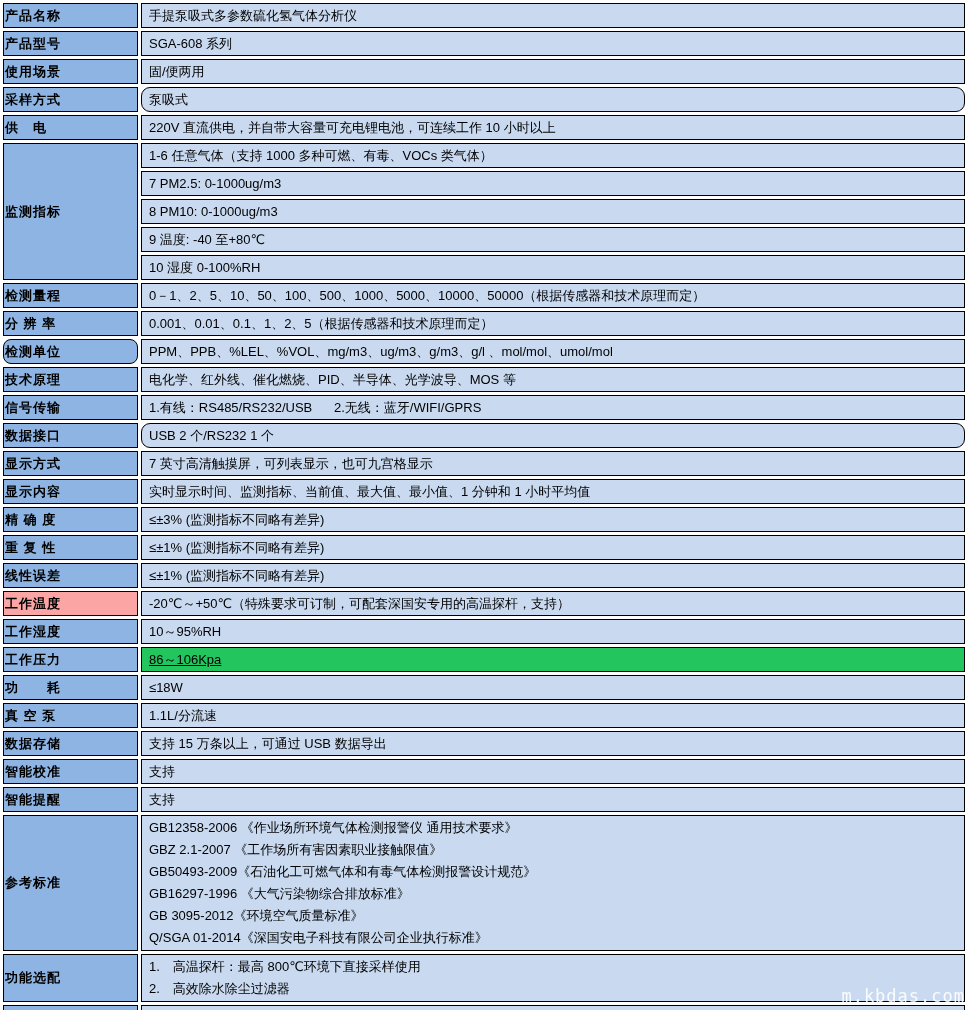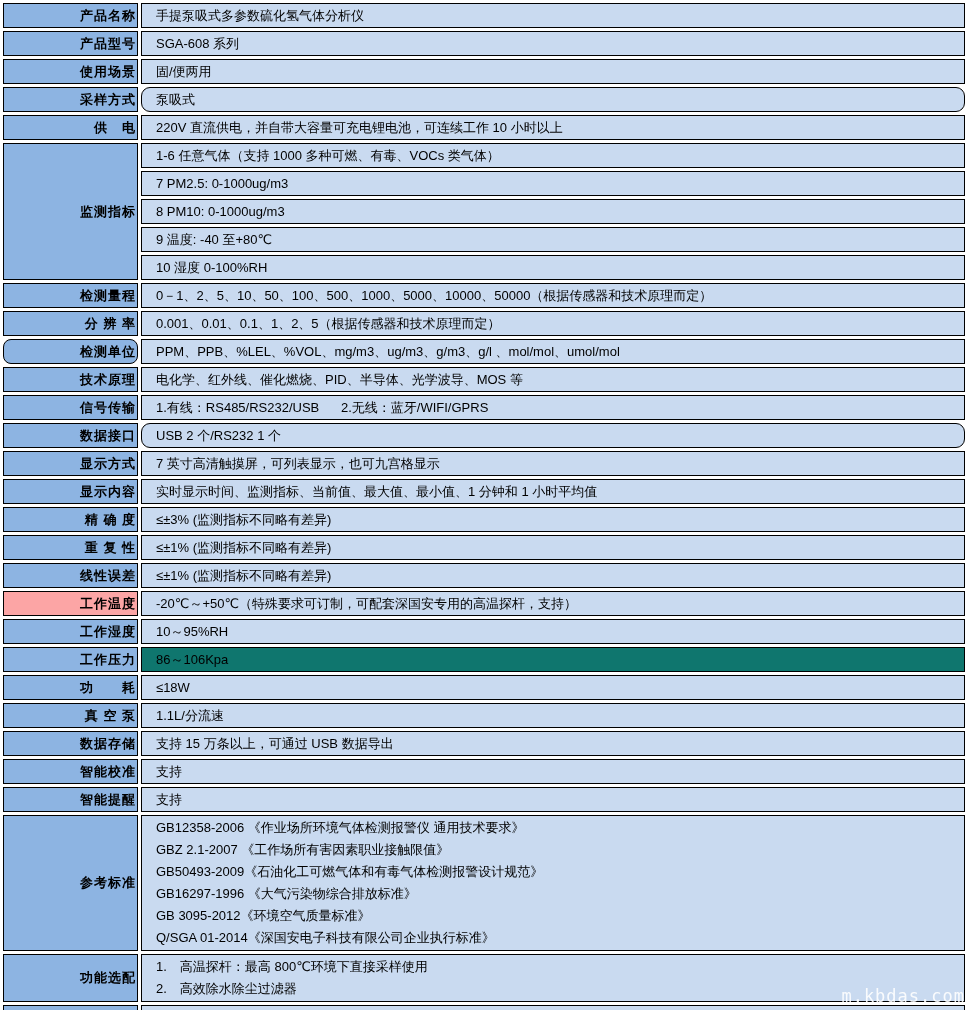--- a/index.html
+++ b/index.html
@@ -22,27 +22,27 @@
     table-layout: fixed;
   }
   td {
     border: 1px solid #000000;
     font-size: 13px;
     color: #000000;
     vertical-align: middle;
   }
   td.label {
     width: 131px;
-    text-align: right;
+    text-align: left;
     font-weight: bold;
     white-space: pre;
     letter-spacing: 1px;
   }
   td.value {
-    padding: 1px 14px;
+    padding: 1px 7px;
     white-space: pre-wrap;
     line-height: 21px;
   }
   tr.single td {
     height: 21px;
   }
   td.value .line {
     line-height: 22px;
     white-space: pre-wrap;
   }
@@ -147,21 +147,21 @@
         <tr class="single">
           <td class="label" style="background: #fca5a5;">工作温度</td>
           <td class="value" style="background: rgb(201, 218, 240);">-20℃～+50℃（特殊要求可订制，可配套深国安专用的高温探杆，支持）</td>
         </tr>
         <tr class="single">
           <td class="label" style="background: rgb(141, 180, 226);">工作湿度</td>
           <td class="value" style="background: rgb(201, 218, 240);">10～95%RH</td>
         </tr>
         <tr class="single">
           <td class="label" style="background: rgb(141, 180, 226);">工作压力</td>
-          <td class="value" style="background: #0f766e;">86～106Kpa</td>
+          <td class="value" style="background: #22c55e; text-decoration: underline;">86～106Kpa</td>
         </tr>
         <tr class="single">
           <td class="label" style="background: rgb(141, 180, 226);">功　　耗</td>
           <td class="value" style="background: rgb(201, 218, 240);">≤18W</td>
         </tr>
         <tr class="single">
           <td class="label" style="background: rgb(141, 180, 226);">真 空 泵</td>
           <td class="value" style="background: rgb(201, 218, 240);">1.1L/分流速</td>
         </tr>
         <tr class="single">

